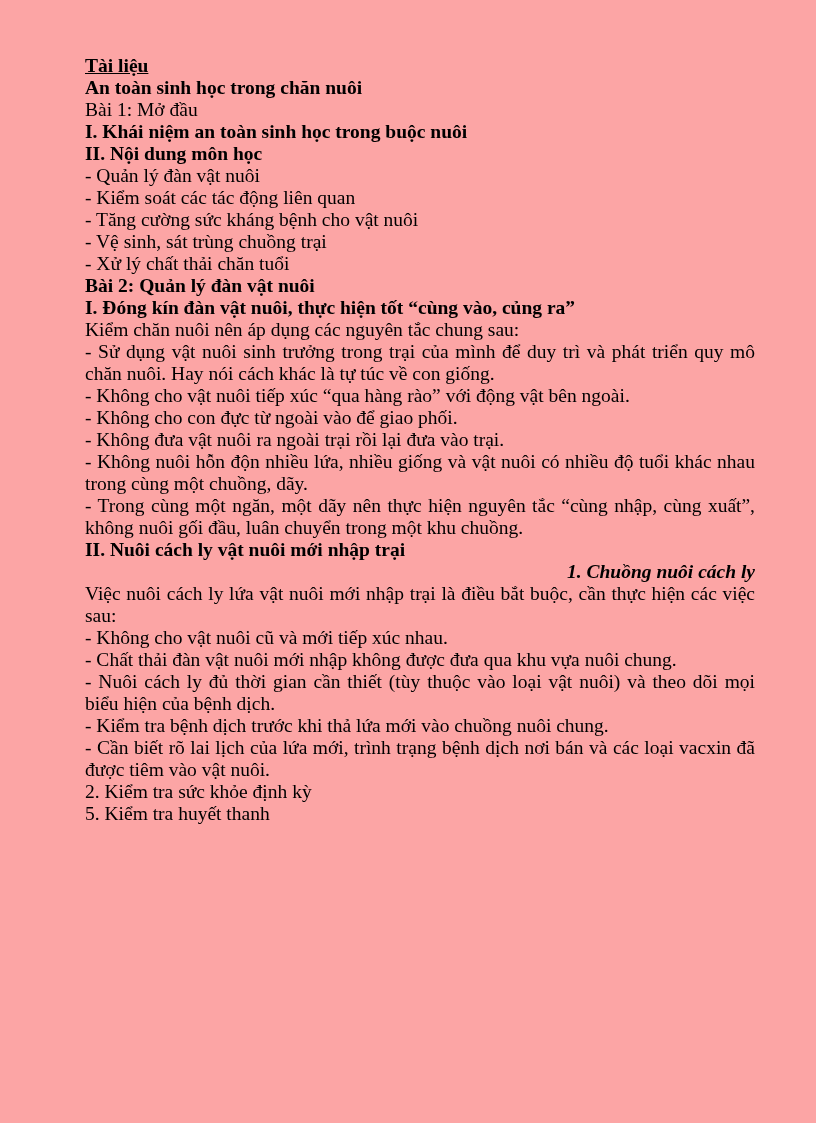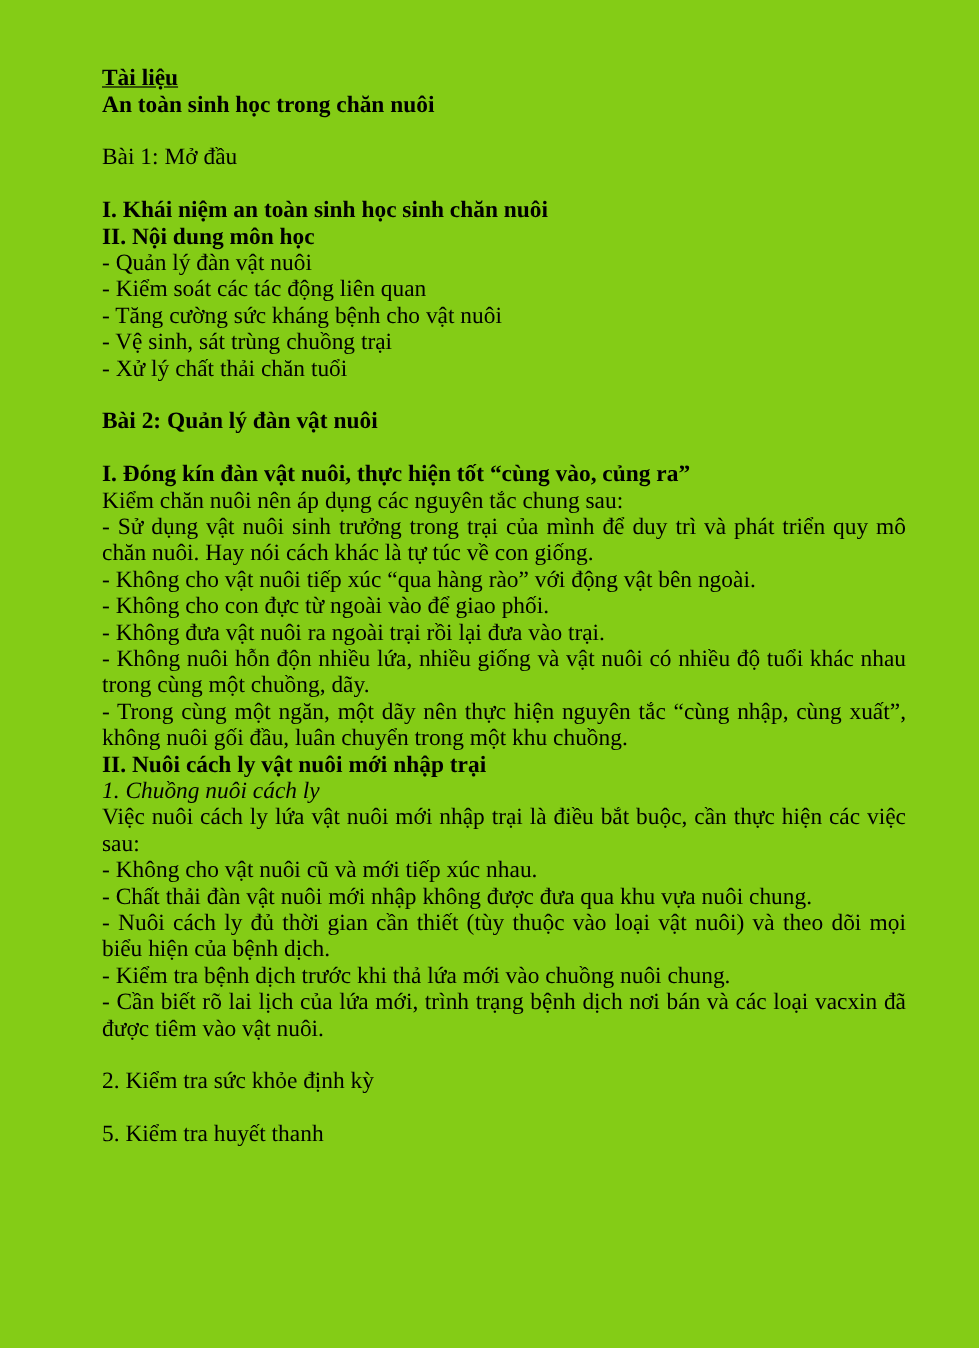--- a/index.html
+++ b/index.html
@@ -1,46 +1,46 @@
 <!DOCTYPE html>
 <html><head>
 <meta charset="utf-8">
 <style>
   html, body { margin: 0; padding: 0; background: #ffffff; }
   .page {
     position: relative;
     width: 816px;
     height: 1123px;
     box-sizing: border-box;
-    background: #84cc16;
+    background: #fca5a5;
     color: #000000;
     padding: 55px 61px 0 85px;
     font-family: "Liberation Serif", "DejaVu Serif", serif;
     font-size: 19.5px;
     line-height: 22px;
     overflow: hidden;
   }
   p { margin: 0; padding: 0; }
   .b  { font-weight: bold; }
-  .bi { font-weight: normal; font-style: italic; }
+  .bi { font-weight: bold; font-style: italic; text-align: right; }
   .u  { text-decoration: underline; }
   .j  { text-align: justify; }
-  .gap { margin-top: 22px; }
+  .gap { }
 </style>
 </head>
 <body>
 
 <div class="page">
 
   <p class="b u">Tài liệu</p>
   <p class="b">An toàn sinh học trong chăn nuôi</p>
 
   <p class="gap">Bài 1: Mở đầu</p>
 
-  <p class="b gap">I. Khái niệm an toàn sinh học sinh chăn nuôi</p>
+  <p class="b gap">I. Khái niệm an toàn sinh học trong buộc nuôi</p>
 
   <p class="b">II. Nội dung môn học</p>
   <p>- Quản lý đàn vật nuôi</p>
   <p>- Kiểm soát các tác động liên quan</p>
   <p>- Tăng cường sức kháng bệnh cho vật nuôi</p>
   <p>- Vệ sinh, sát trùng chuồng trại</p>
   <p>- Xử lý chất thải chăn tuổi</p>
 
   <p class="b gap">Bài 2: Quản lý đàn vật nuôi</p>
 

